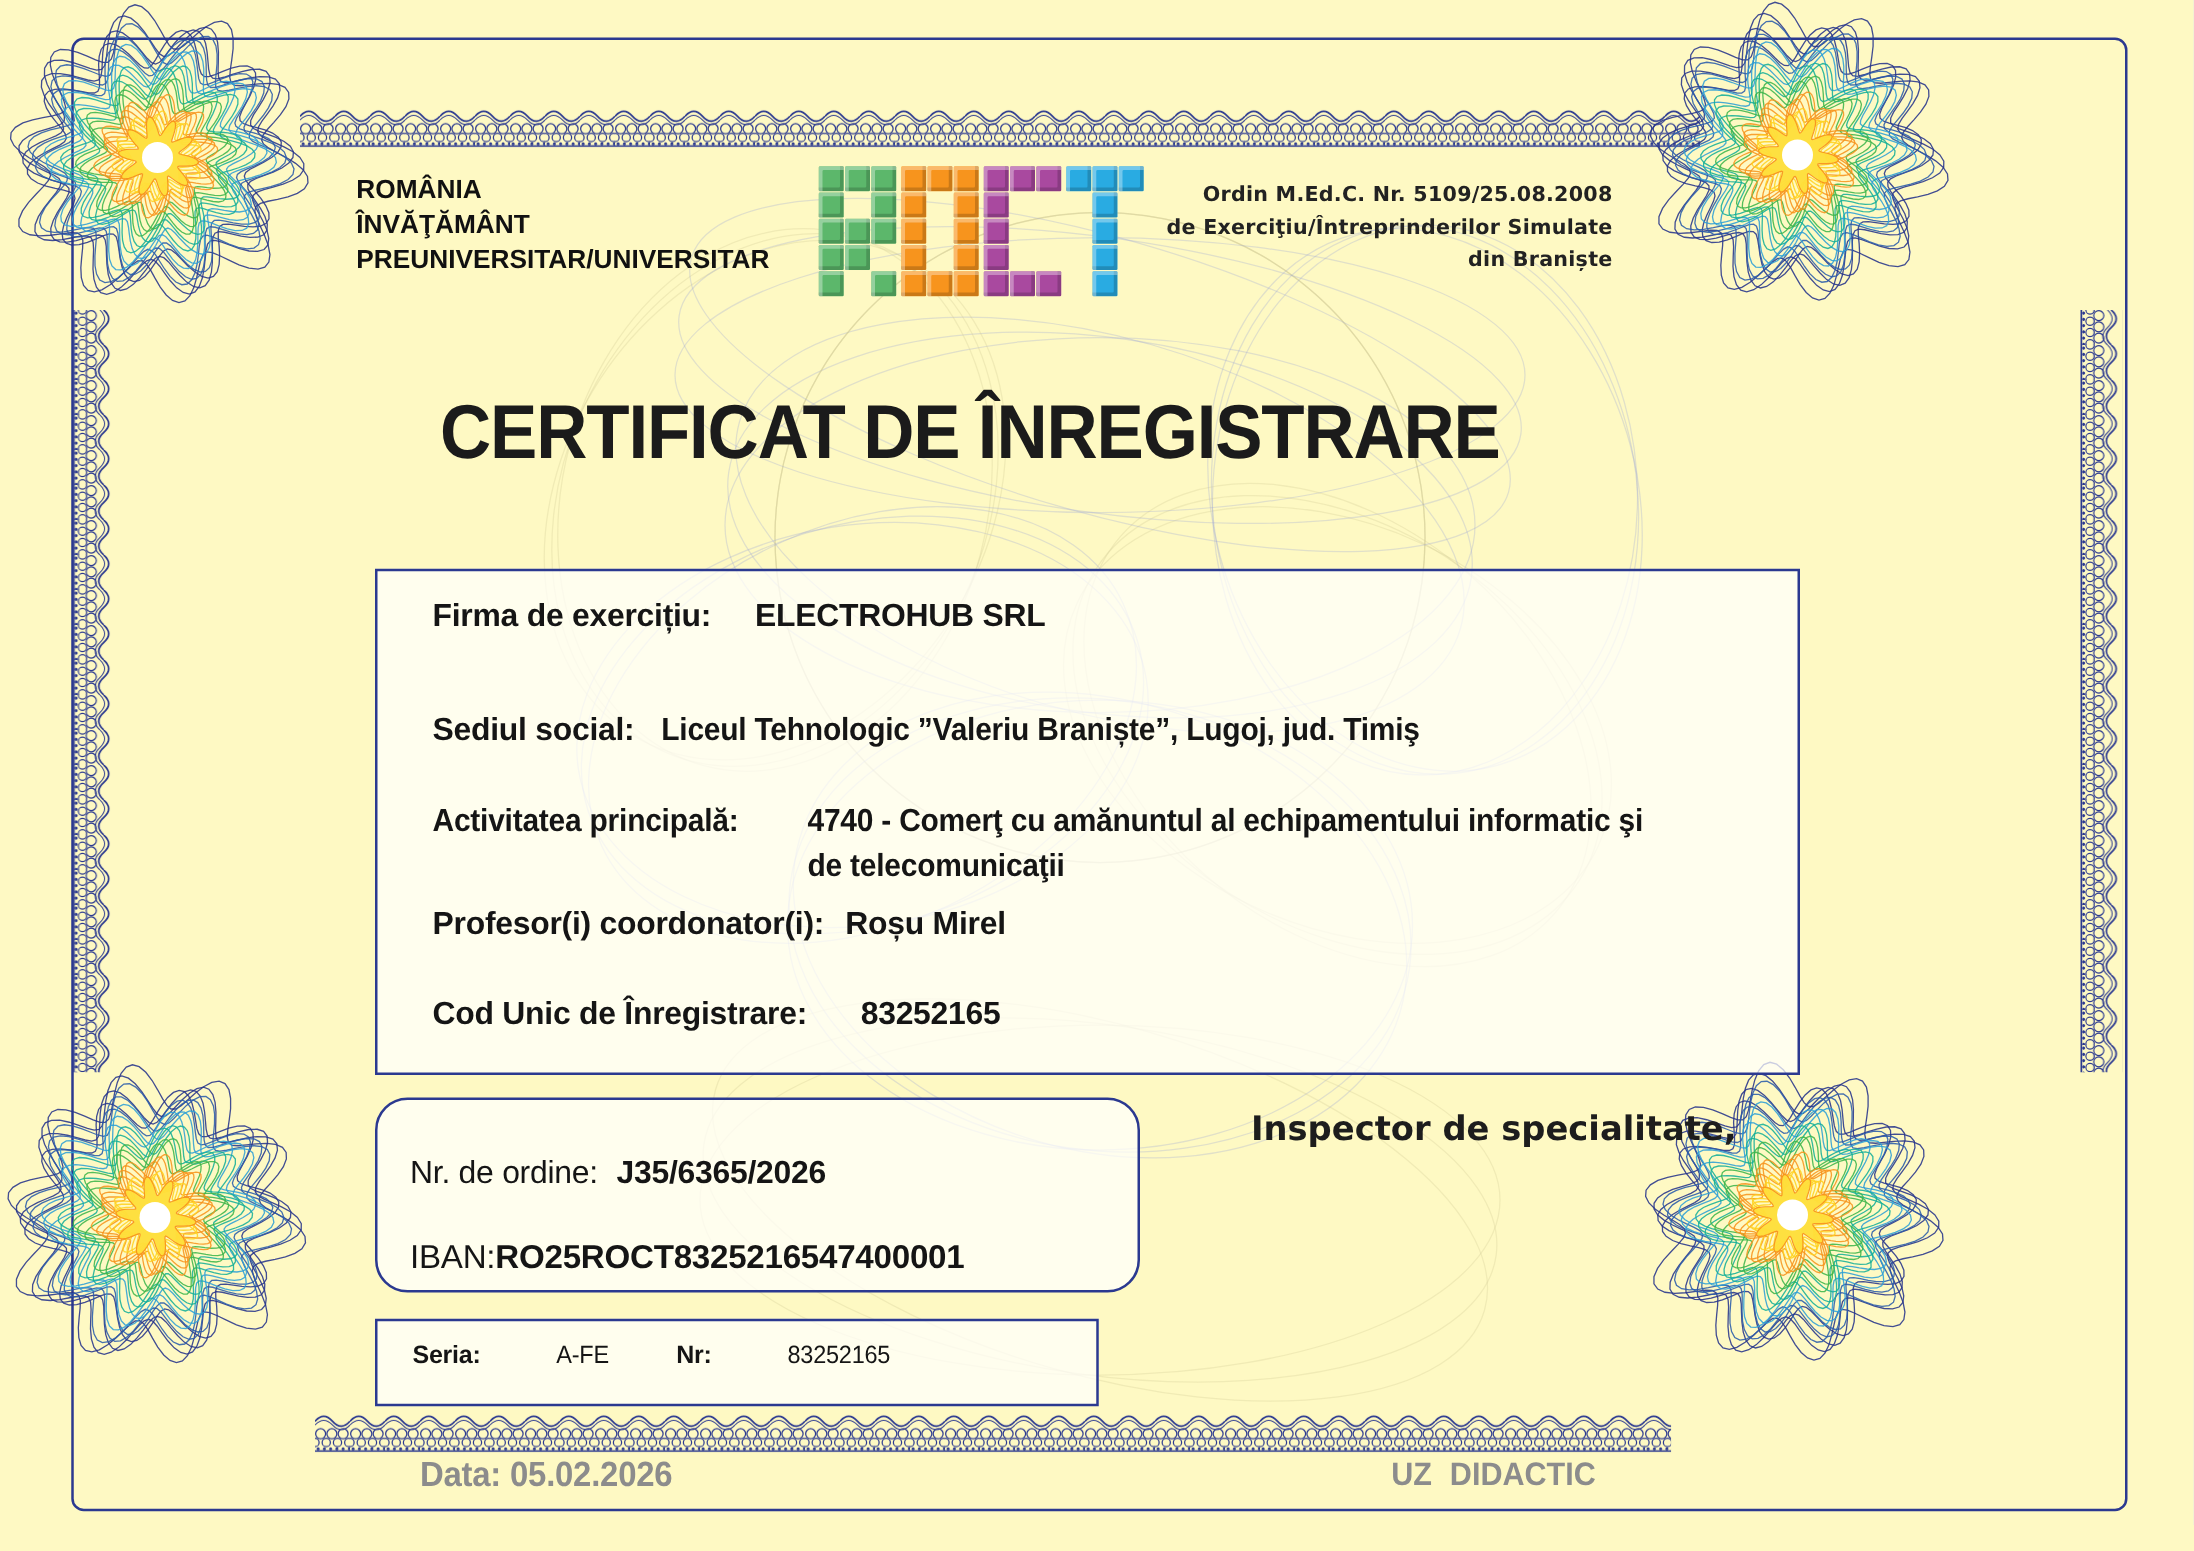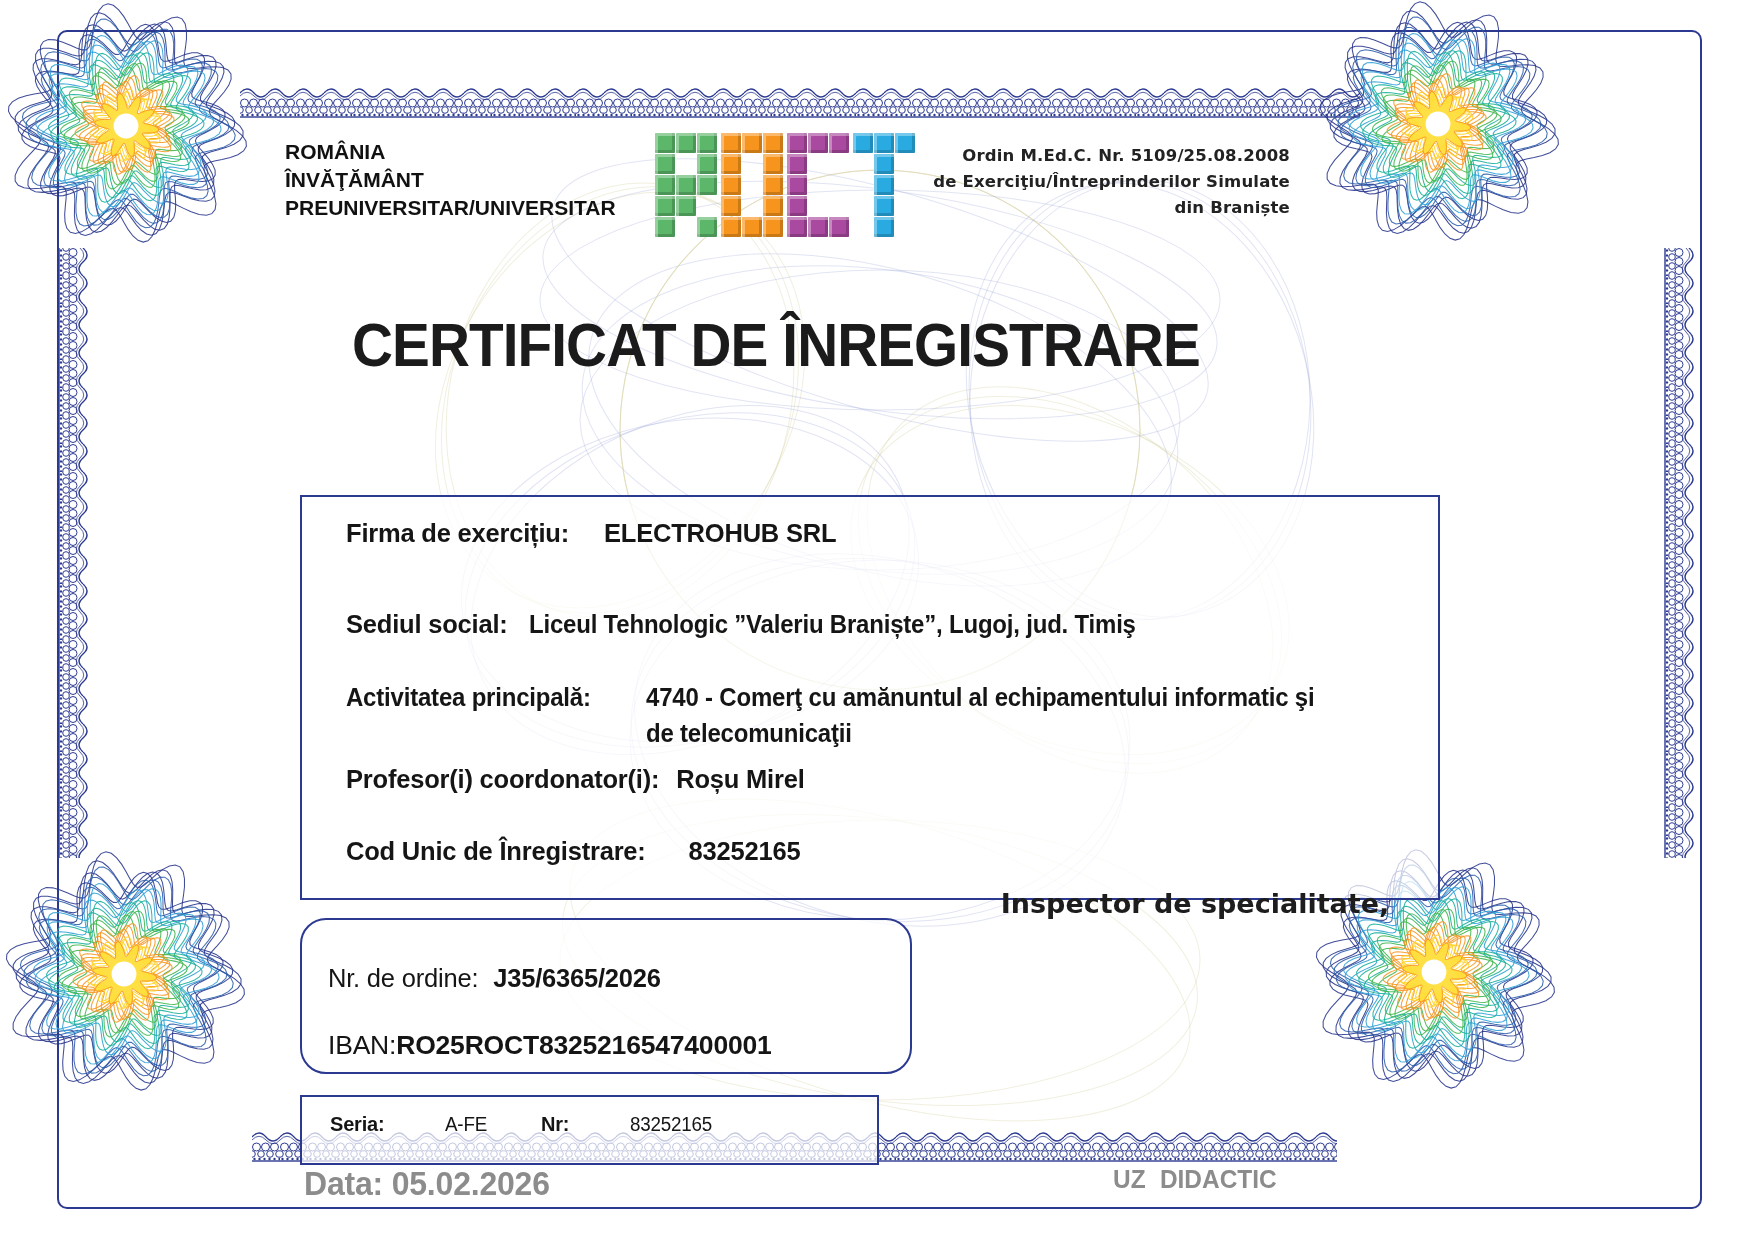--- a/index.html
+++ b/index.html
@@ -1,17 +1,17 @@
 <!DOCTYPE html>
 <html><head>
 <meta charset="utf-8">
 <style>
   html,body{margin:0;padding:0;background:#e8e8e8;}
   .page{
-    position:relative; width:1755px; height:1241px; background:#ffffff;
+    position:relative; width:1755px; height:1241px; background:#fef9c3;
     font-family:"Liberation Sans", sans-serif; overflow:hidden; margin:0 auto;
   }
   .abs{position:absolute;}
   
   .frame{
     position:absolute; left:57px; top:30px; width:1641px; height:1175px;
     border:2px solid #2b3990; border-radius:10px;
   }
   
   svg.watermark{position:absolute;left:0;top:0;pointer-events:none;}
@@ -33,37 +33,37 @@
                grid-auto-rows:20px; gap:1px;}
   .tile{width:20px;height:20px;}
   .tile.on{box-shadow: inset 3px 3px 0 rgba(255,255,255,.35),
                        inset -3px -3px 0 rgba(0,0,0,.18);
            border-radius:1px;}
   
   .title{left:352px; top:310px; font-size:61px; font-weight:bold; color:#1b1b1b;
          letter-spacing:-1px; white-space:nowrap;
          transform:scaleX(.93); transform-origin:0 0;}
   
-  .box{position:absolute; border:2px solid #2b3990; background:rgba(255,255,255,.72);margin-top:40px;}
+  .box{position:absolute; border:2px solid #2b3990; background:rgba(255,255,255,.72);}
   .main-box{left:300px; top:455px; width:1136px; height:401px;}
   .order-box{left:300px; top:878px; width:608px; height:152px;border-radius:26px;}
   .seria-box{left:300px; top:1055px; width:575px; height:66px;}
   .f-row{position:absolute; left:44px; white-space:nowrap; font-size:25.5px;
          color:#151515; letter-spacing:-0.2px;}
   .lbl{font-weight:bold;}
   .val{font-weight:bold;}
   .reg{font-weight:normal;}
   .cond{display:inline-block; transform:scaleX(.94); transform-origin:0 50%;}
   
   .inspector{left:995px; top:888px; width:400px; text-align:center;
              font-family:"DejaVu Sans", sans-serif; font-weight:bold; color:#1d1d1d;}
   .inspector .l1{font-size:27px;}
   .inspector .l2{font-size:27px; margin-top:14px; letter-spacing:0.5px;}
   
-  .footer-data{left:304px; top:1164px; font-size:34px; font-weight:bold;
+  .footer-data{left:336px; top:1164px; font-size:28px; font-weight:bold;
                color:#8c8c8c; letter-spacing:-0.2px;}
   .footer-uz{left:1113px; top:1164px; font-size:26px; font-weight:bold;
              color:#8c8c8c; word-spacing:8px;}
 </style>
 </head>
 <body>
 
 <svg width="0" height="0" style="position:absolute" aria-hidden="true">
   <defs>
     <g id="laceTile" stroke="#2b3990" fill="none" stroke-width="1">

